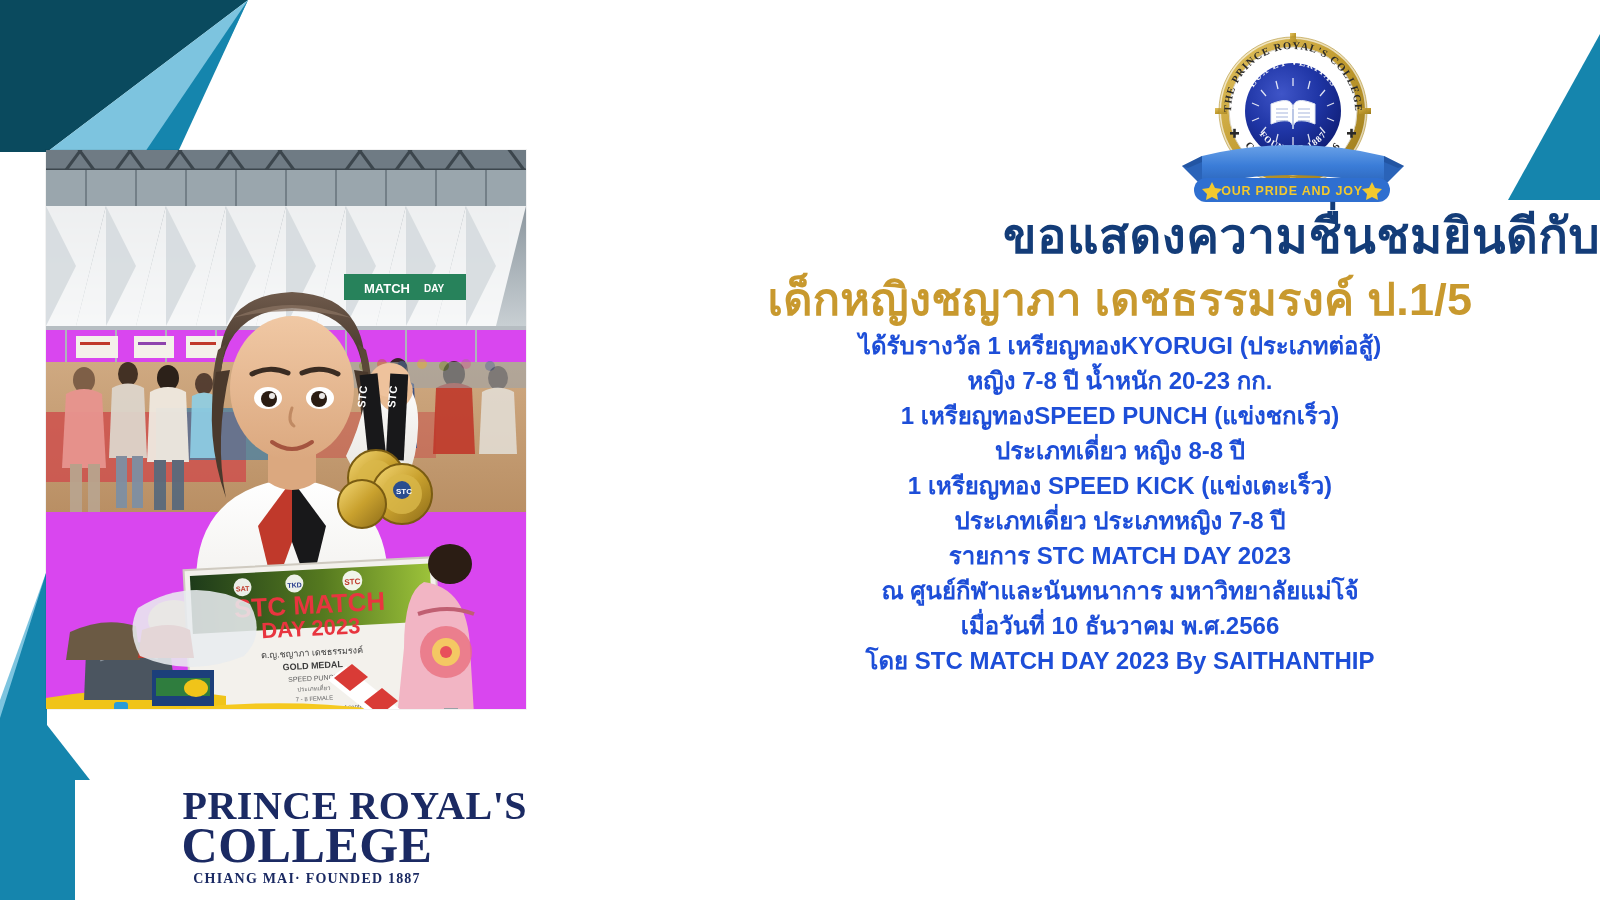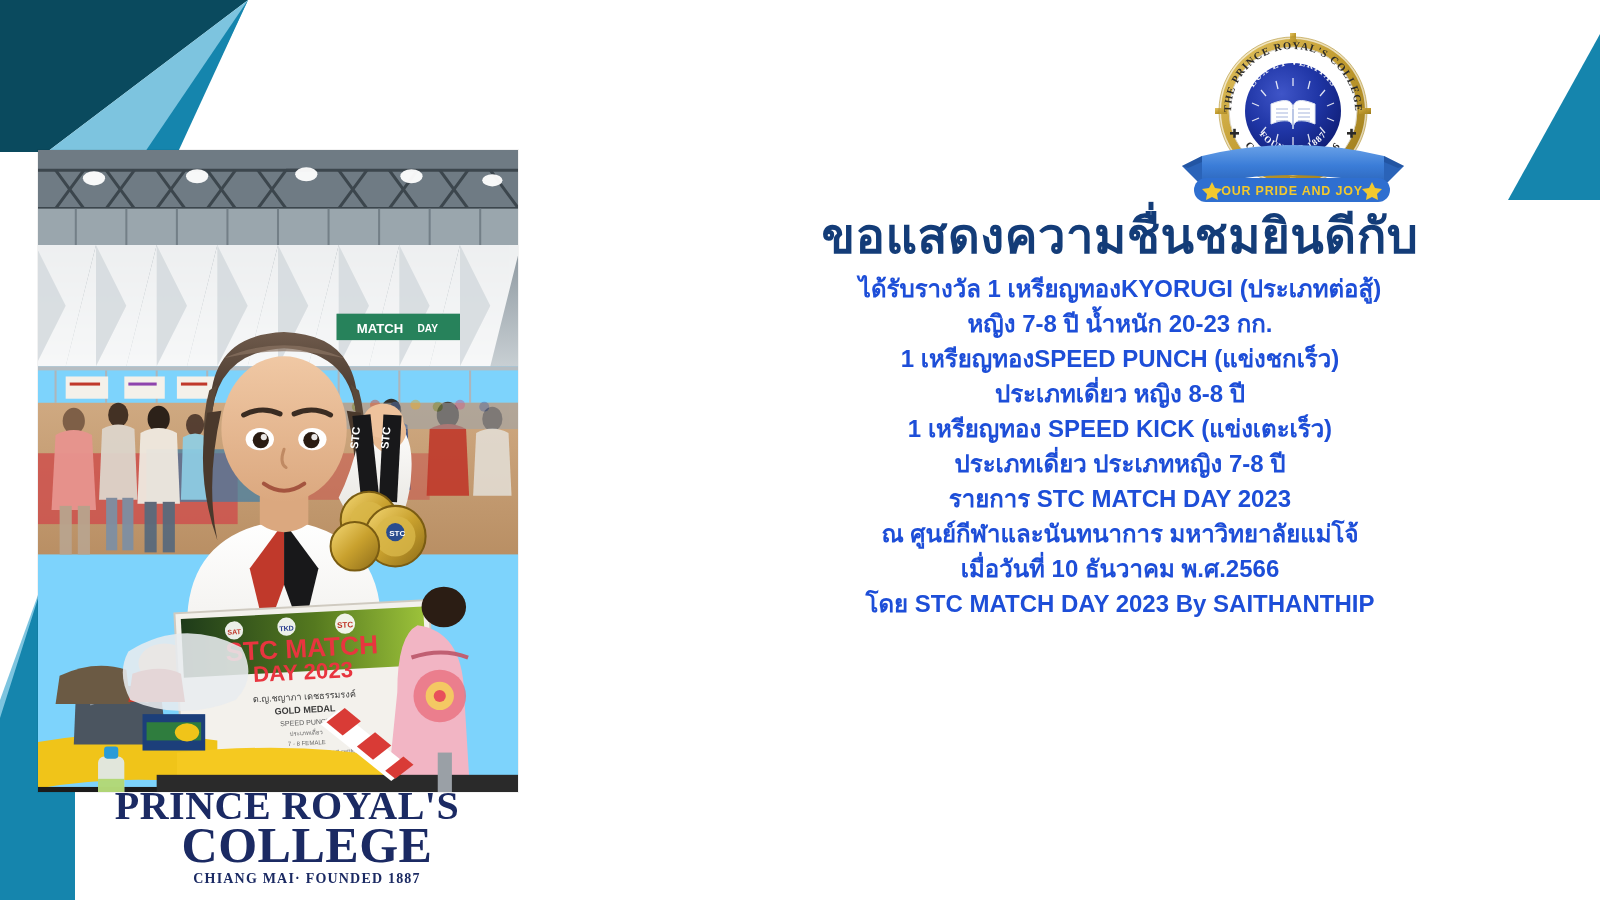--- a/index.html
+++ b/index.html
@@ -29,26 +29,26 @@
   }
   .deco svg { display: block; }
 
   #deco-top-left   { left: 0;   top: 0;    width: 420px; height: 300px; }
   #deco-top-right  { right: 0;  top: 0;    width: 200px; height: 200px; }
   #deco-bottom-left{ left: 0;   bottom: 0; width: 200px; height: 330px; }
 
   
   #photo-frame {
     position: absolute;
-    left: 38px;
+    left: 46px;
     top: 150px;
     width: 480px;
-    height: 642px;
+    height: 559px;
     overflow: hidden;
-    background: #7dd3fc;
+    background: #d946ef;
     box-shadow: 0 0 0 1px rgba(0,0,0,0.05);
   }
   #photo-frame svg { display: block; width: 100%; height: 100%; }
 
   
   #footer-wordmark {
     position: absolute;
     left: 47px;
     top: 790px;
     width: 480px;
@@ -62,20 +62,21 @@
     letter-spacing: 1px;
     font-weight: bold;
     margin-left: 24px;
     text-align: center;
   }
   #fw-prince {
     font-size: 40px;
     font-weight: bold;
     letter-spacing: 0.5px;
     margin-top: -4px;
+    text-align: right;
   }
   #fw-college {
     font-size: 50px;
     font-weight: bold;
     letter-spacing: 0.5px;
     margin-top: -6px;
     margin-left: 40px;
   }
   #fw-chiangmai {
     font-size: 14px;
@@ -107,20 +108,21 @@
   .line {
     font-weight: bold;
     line-height: 1.0;
     white-space: nowrap;
   }
   #headline {
     font-size: 49px;
     color: #133c78;
     margin-bottom: 16px;
     letter-spacing: 0.5px;
+    text-align: right;
   }
   #student-name {
     font-size: 45px;
     color: #c8992e;
     margin-bottom: 12px;
     letter-spacing: 0.3px;
   }
   .body-line {
     font-size: 24px;
     color: #1d4ed8;
@@ -538,20 +540,21 @@
         <rect x="26" y="172" width="196" height="24" rx="12" fill="#2f6fd0"></rect>
         <polygon points="44,176 47,182 54,183 49,188 50,194 44,191 38,194 39,188 34,183 41,182" fill="#f2c92e"></polygon>
         <polygon points="204,176 207,182 214,183 209,188 210,194 204,191 198,194 199,188 194,183 201,182" fill="#f2c92e"></polygon>
         <text x="124" y="189" font-family="Liberation Sans, sans-serif" font-size="12.5" font-weight="bold" fill="#f2c92e" text-anchor="middle" letter-spacing="0.8">OUR PRIDE AND JOY</text>
       </g>
     </svg>
   </div>
 
   <div id="text-column">
     <div class="line" id="headline">ขอแสดงความชื่นชมยินดีกับ</div>
+    <div class="line" id="student-name">เด็กหญิงชญาภา เดชธรรมรงค์ ป.1/5</div>
     <div class="line body-line">ได้รับรางวัล 1 เหรียญทองKYORUGI (ประเภทต่อสู้)</div>
     <div class="line body-line">หญิง 7-8 ปี น้ำหนัก 20-23 กก.</div>
     <div class="line body-line">1 เหรียญทองSPEED PUNCH (แข่งชกเร็ว)</div>
     <div class="line body-line">ประเภทเดี่ยว หญิง 8-8 ปี</div>
     <div class="line body-line">1 เหรียญทอง SPEED KICK (แข่งเตะเร็ว)</div>
     <div class="line body-line">ประเภทเดี่ยว ประเภทหญิง 7-8 ปี</div>
     <div class="line body-line">รายการ STC MATCH DAY 2023</div>
     <div class="line body-line">ณ ศูนย์กีฬาและนันทนาการ มหาวิทยาลัยแม่โจ้</div>
     <div class="line body-line">เมื่อวันที่ 10 ธันวาคม  พ.ศ.2566</div>
     <div class="line body-line">โดย STC MATCH DAY 2023 By SAITHANTHIP</div>

